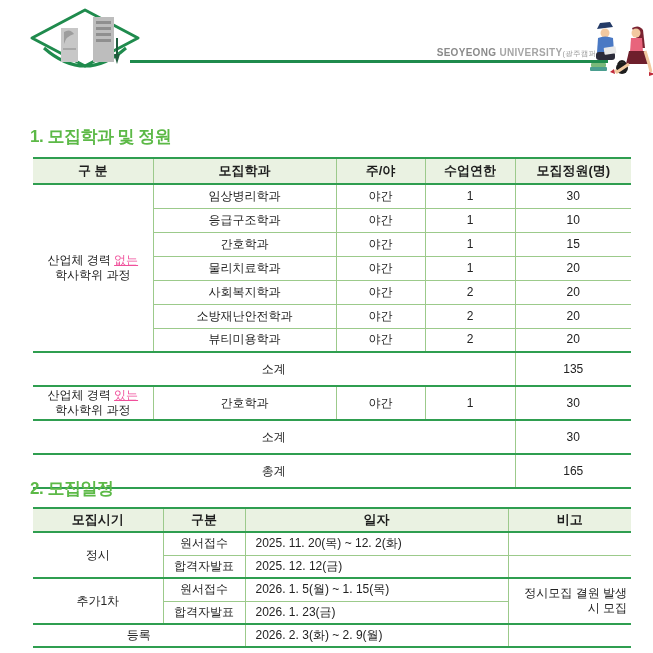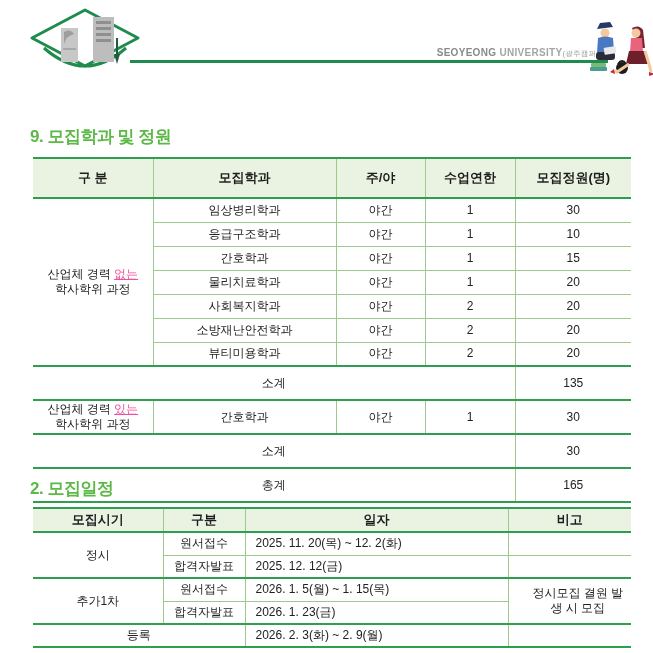--- a/index.html
+++ b/index.html
@@ -46,32 +46,32 @@
   th {
     background:#eaf2e2; font-weight:bold; font-size:13px; color:#1d1d1d;
     border-top:2px solid #2f9e50; border-bottom:2px solid #2f9e50;
   }
   tr > *:first-child { border-left:none; }
   tr > *:last-child  { border-right:none; }
 
   tr.thick-top > *    { border-top:2px solid #2f9e50; }
   tr.thick-bottom > * { border-bottom:2px solid #2f9e50; }
 
-  .t1 tr.hdr   { height:40px; }
+  .t1 tr.hdr   { height:26px; }
   .t1 tr.dept  { height:24px; }
   .t1 tr.sub   { height:34px; }
   .t1 tr.grp2  { height:33px; }
 
   .t2 tr.hdr   { height:24px; }
   .t2 tr.body  { height:23px; }
 
   .group-cell { font-weight:normal; font-size:12px; }
   .pink { color:#f0509b; text-decoration:underline; }
   .date-cell { text-align:left; padding-left:10px; }
-  .note-cell { text-align:center; padding-left:20px; }
+  .note-cell { text-align:right; padding-left:8px; }
 </style>
 </head>
 <body>
 
 <div class="page">
 
   <div class="banner">
     <svg class="logo" viewBox="0 0 115 78">
       <path d="M57 6 L110 34 L57 62 L4 34 Z" fill="none" stroke="#1f8b4d" stroke-width="3" stroke-linejoin="round"></path>
       <path d="M16 44 Q57 80 98 44" fill="none" stroke="#1f8b4d" stroke-width="3"></path>
@@ -106,21 +106,21 @@
       <circle cx="47" cy="13" r="4.5" fill="#f2c9a0"></circle>
       <path d="M42 18 L53 18 L54 32 L41 32 Z" fill="#e8647c"></path>
       <path d="M40 31 L56 31 L59 44 L37 44 Z" fill="#6e1f2c"></path>
       <path d="M40 44 L28 52 L26 50" fill="none" stroke="#f2c9a0" stroke-width="3"></path>
       <path d="M25 49 L21 52 L26 54 Z" fill="#c12b3a"></path>
       <path d="M56 31 L60 44 L62 52" fill="none" stroke="#f2c9a0" stroke-width="3"></path>
       <path d="M60 52 L66 54 L60 56 Z" fill="#c12b3a"></path>
     </svg>
   </div>
 
-  <h2 class="sec-title s1">9. 모집학과 및 정원</h2>
+  <h2 class="sec-title s1">1. 모집학과 및 정원</h2>
 
   <table class="t1">
     <colgroup>
       <col style="width:120px">
         <col style="width:183px">
         <col style="width:89px">
       <col style="width:90px">
         <col style="width:116px">
     </colgroup>
     <thead>

